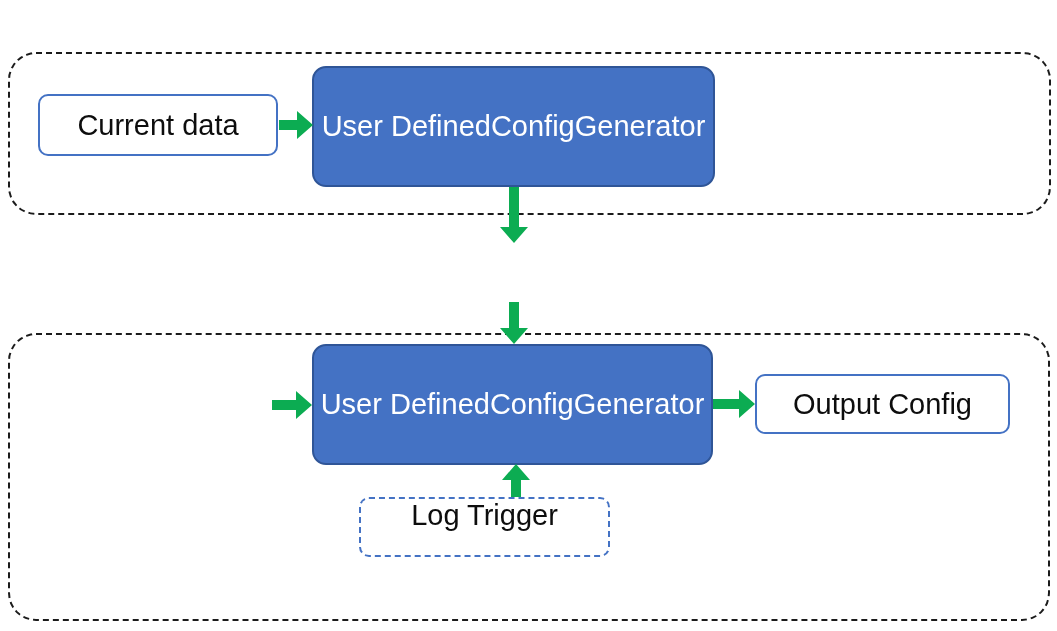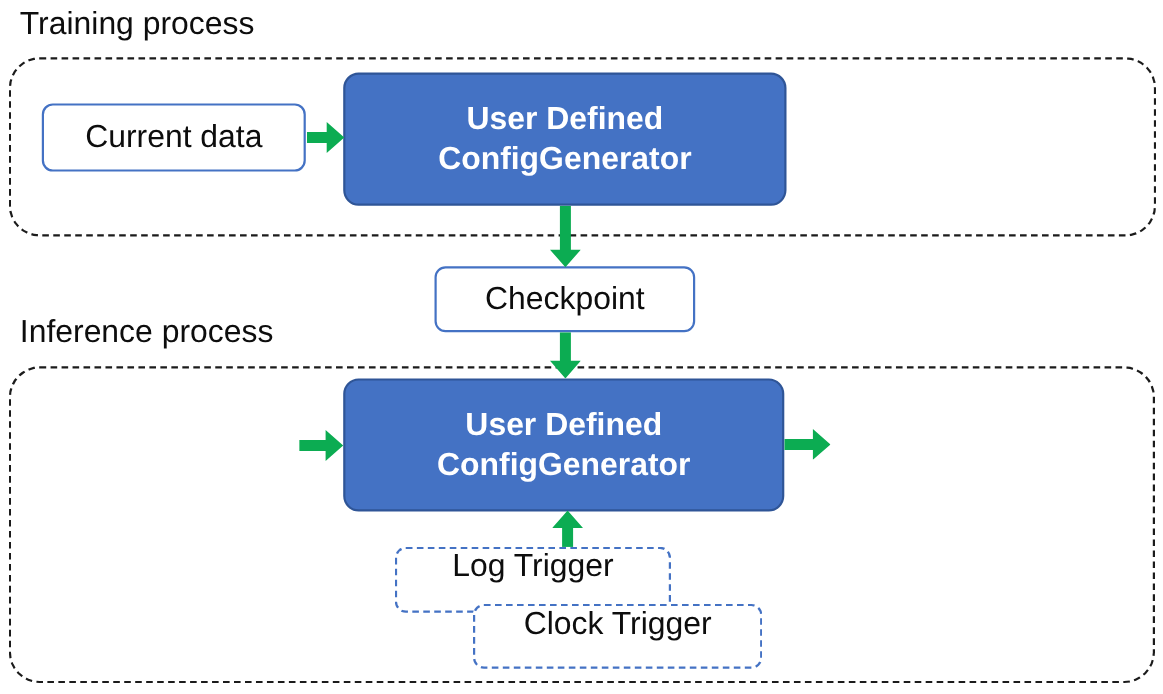--- a/index.html
+++ b/index.html
@@ -59,92 +59,86 @@
     color: var(--text-dark);
     white-space: nowrap;
     box-sizing: border-box;
   }
   .node-box {
     position: absolute;
     background: var(--node-fill);
     border: 2px solid var(--node-border);
     border-radius: 14px;
     display: flex;
-    flex-direction: column;
+    flex-direction: row;
     align-items: center;
     justify-content: center;
     color: var(--text-light);
     font-size: 29px;
     line-height: 37px;
     text-align: center;
     box-sizing: border-box;
     z-index: 2;
-    font-weight: bold;
   }
   .arrow { position: absolute; z-index: 3; }
   .arrow-fill { fill: var(--arrow-green); }
 </style>
 </head>
 <body>
 
 <div id="stage">
 
-  <div class="section-label" style="left:18px; top:4px;">Training process</div>
 
   <div class="dashed-container" style="left:8px; top:52px; width:1039px; height:159px;"></div>
 
   <div class="light-box" style="left:38px; top:94px; width:240px; height:62px;">
     <span>Current data</span>
   </div>
 
   <svg class="arrow" style="left:279px; top:111px;" width="34" height="28" viewBox="0 0 34 28">
     <polygon class="arrow-fill" points="0,9 18,9 18,0 34,14 18,28 18,19 0,19"></polygon>
   </svg>
 
   <div class="node-box" style="left:312px; top:66px; width:403px; height:121px;">
     <span>User Defined</span>
     <span>ConfigGenerator</span>
   </div>
 
   <svg class="arrow" style="left:500px; top:187px;" width="28" height="56" viewBox="0 0 28 56">
     <polygon class="arrow-fill" points="9,0 19,0 19,40 28,40 14,56 0,40 9,40"></polygon>
   </svg>
 
-  <div class="light-box" style="left:395px; top:242px; width:237px; height:60px;">
-    <span>Checkpoint</span>
-  </div>
 
   <svg class="arrow" style="left:500px; top:302px;" width="28" height="42" viewBox="0 0 28 42">
     <polygon class="arrow-fill" points="9,0 19,0 19,26 28,26 14,42 0,26 9,26"></polygon>
   </svg>
 
-  <div class="section-label" style="left:18px; top:284px;">Inference process</div>
 
   <div class="dashed-container" style="left:8px; top:333px; width:1038px; height:284px;"></div>
 
 
   <svg class="arrow" style="left:272px; top:391px;" width="40" height="28" viewBox="0 0 40 28">
     <polygon class="arrow-fill" points="0,9 24,9 24,0 40,14 24,28 24,19 0,19"></polygon>
   </svg>
 
   <div class="node-box" style="left:312px; top:344px; width:401px; height:121px;">
     <span>User Defined</span>
     <span>ConfigGenerator</span>
   </div>
 
   <svg class="arrow" style="left:713px; top:390px;" width="42" height="28" viewBox="0 0 42 28">
     <polygon class="arrow-fill" points="0,9 26,9 26,0 42,14 26,28 26,19 0,19"></polygon>
   </svg>
 
+  <div class="light-box" style="left:755px; top:374px; width:255px; height:60px;">
+    <span>Output Config</span>
+  </div>
 
   <svg class="arrow" style="left:502px; top:464px;" width="28" height="34" viewBox="0 0 28 34">
     <polygon class="arrow-fill" points="14,0 28,16 19,16 19,34 9,34 9,16 0,16"></polygon>
   </svg>
 
   <div class="trigger-box" style="left:359px; top:497px; width:251px; height:60px; z-index:4;">
     <span>Log Trigger</span>
   </div>
 
-  <div class="trigger-box" style="left:430px; top:549px; width:263px; height:59px; z-index:5;">
-    <span>Clock Trigger</span>
-  </div>
 
 </div>
 
 </body></html>

